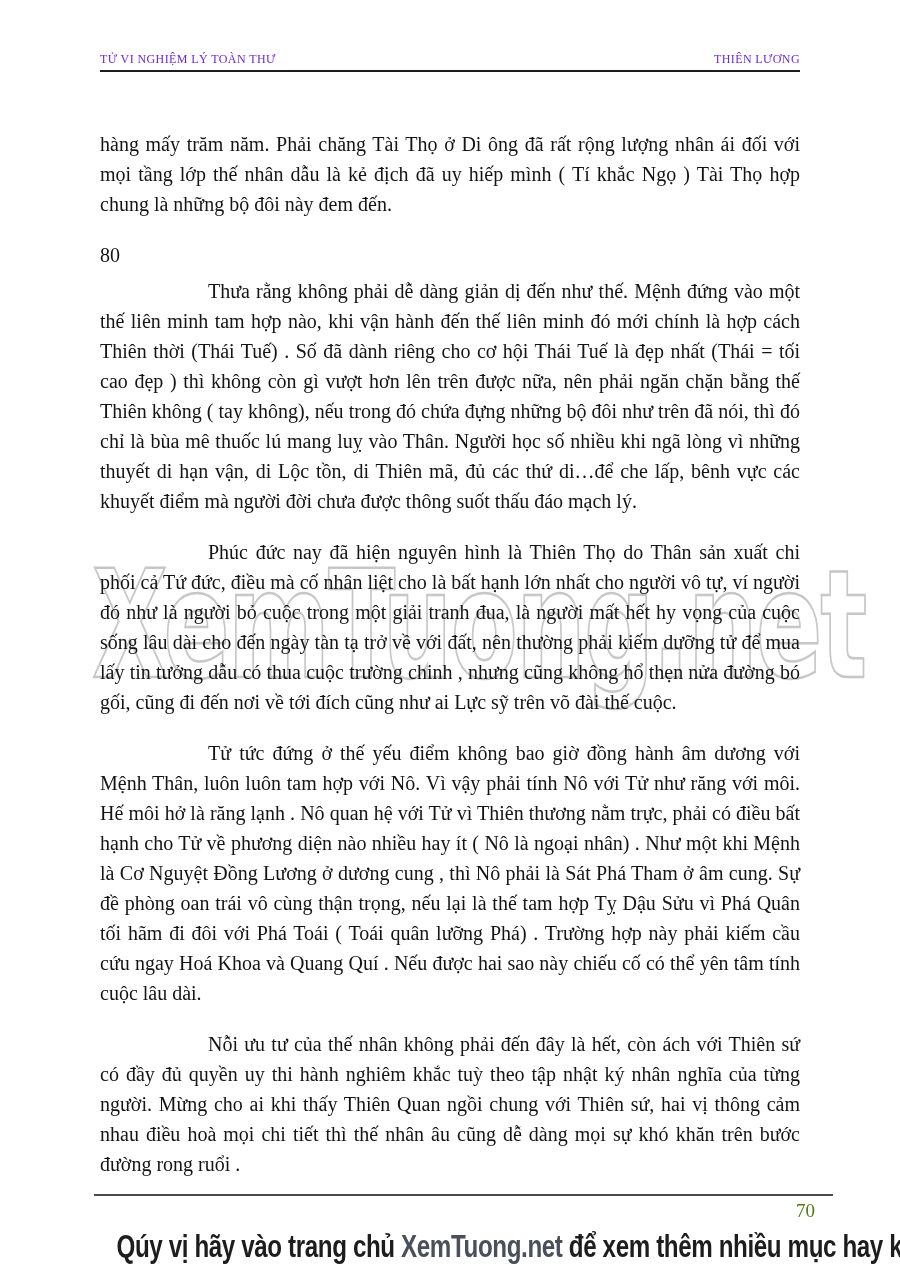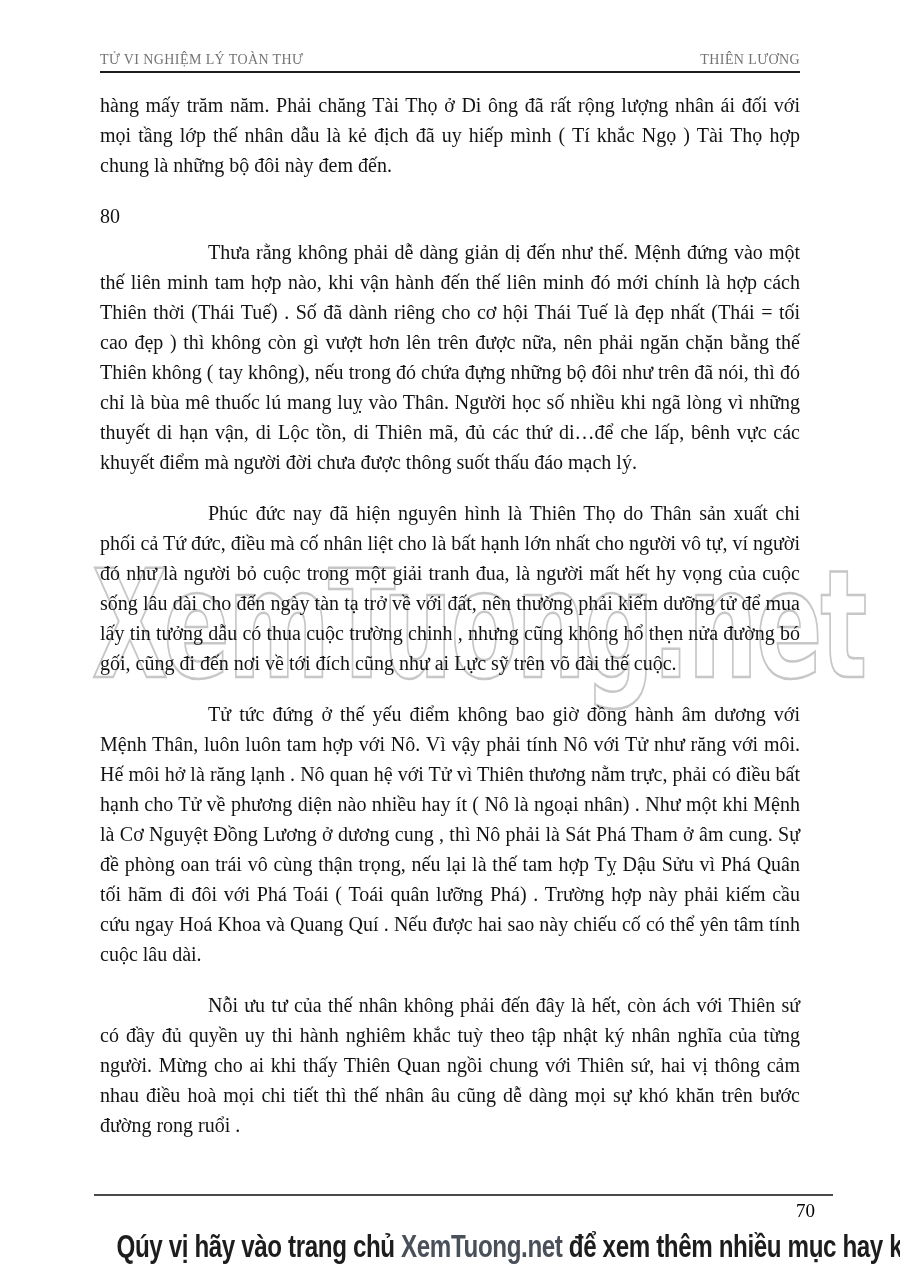--- a/index.html
+++ b/index.html
@@ -8,30 +8,30 @@
     width:900px; height:1274px;
     background:#ffffff;
     font-family:"Liberation Serif", serif;
     color:#141414;
     overflow:hidden;
   }
   .header {
     position:absolute; left:100px; right:100px; top:52px;
     display:flex; justify-content:space-between; align-items:flex-end;
     border-bottom:2px solid #1c1c1c; padding-bottom:3px;
-    font-size:14px; letter-spacing:0.4px; color:#737373;
+    font-size:12px; letter-spacing:0.4px; color:#6d28d9;
     z-index:2;
   }
   .body-text {
     position:absolute; left:100px; width:700px; top:90px;
     font-size:20px; line-height:30px; text-align:justify;
     z-index:1;
   }
   p.para { margin:0 0 21px 0; text-indent:108px; }
-  p.para.no-indent { text-indent:0; }
+  p.para.no-indent { text-indent:0;margin-top:39px; }
   .marker { margin:10px 0 6px 0; line-height:30px; text-align:left; }
   .watermark {
     position:absolute; left:92px; top:550px;
     font-family:"DejaVu Sans", sans-serif;
     font-weight:bold;
     font-size:150px; line-height:150px;
     white-space:nowrap; letter-spacing:-3px;
     color:transparent;
     -webkit-text-stroke:2.5px #c7c7c7;
     text-shadow:none;
@@ -39,21 +39,21 @@
     z-index:0;
     user-select:none;
   }
   .footer-rule {
     position:absolute; left:94px; right:67px; top:1194px;
     border-top:2px solid #4a4a4a;
     z-index:2;
   }
   .page-number {
     position:absolute; right:85px; top:1200px;
-    font-size:19px; color:#000000; z-index:2;
+    font-size:19px; color:#4d7c0f; z-index:2;
   }
   .ad-line {
     position:absolute; left:0; right:0; top:1229px;
     text-align:center;
     font-family:"Liberation Sans", sans-serif;
     font-weight:bold; font-size:31px; color:#1d1d1d;
     z-index:2;
   }
   .ad-inner {
     display:inline-block; white-space:nowrap;

